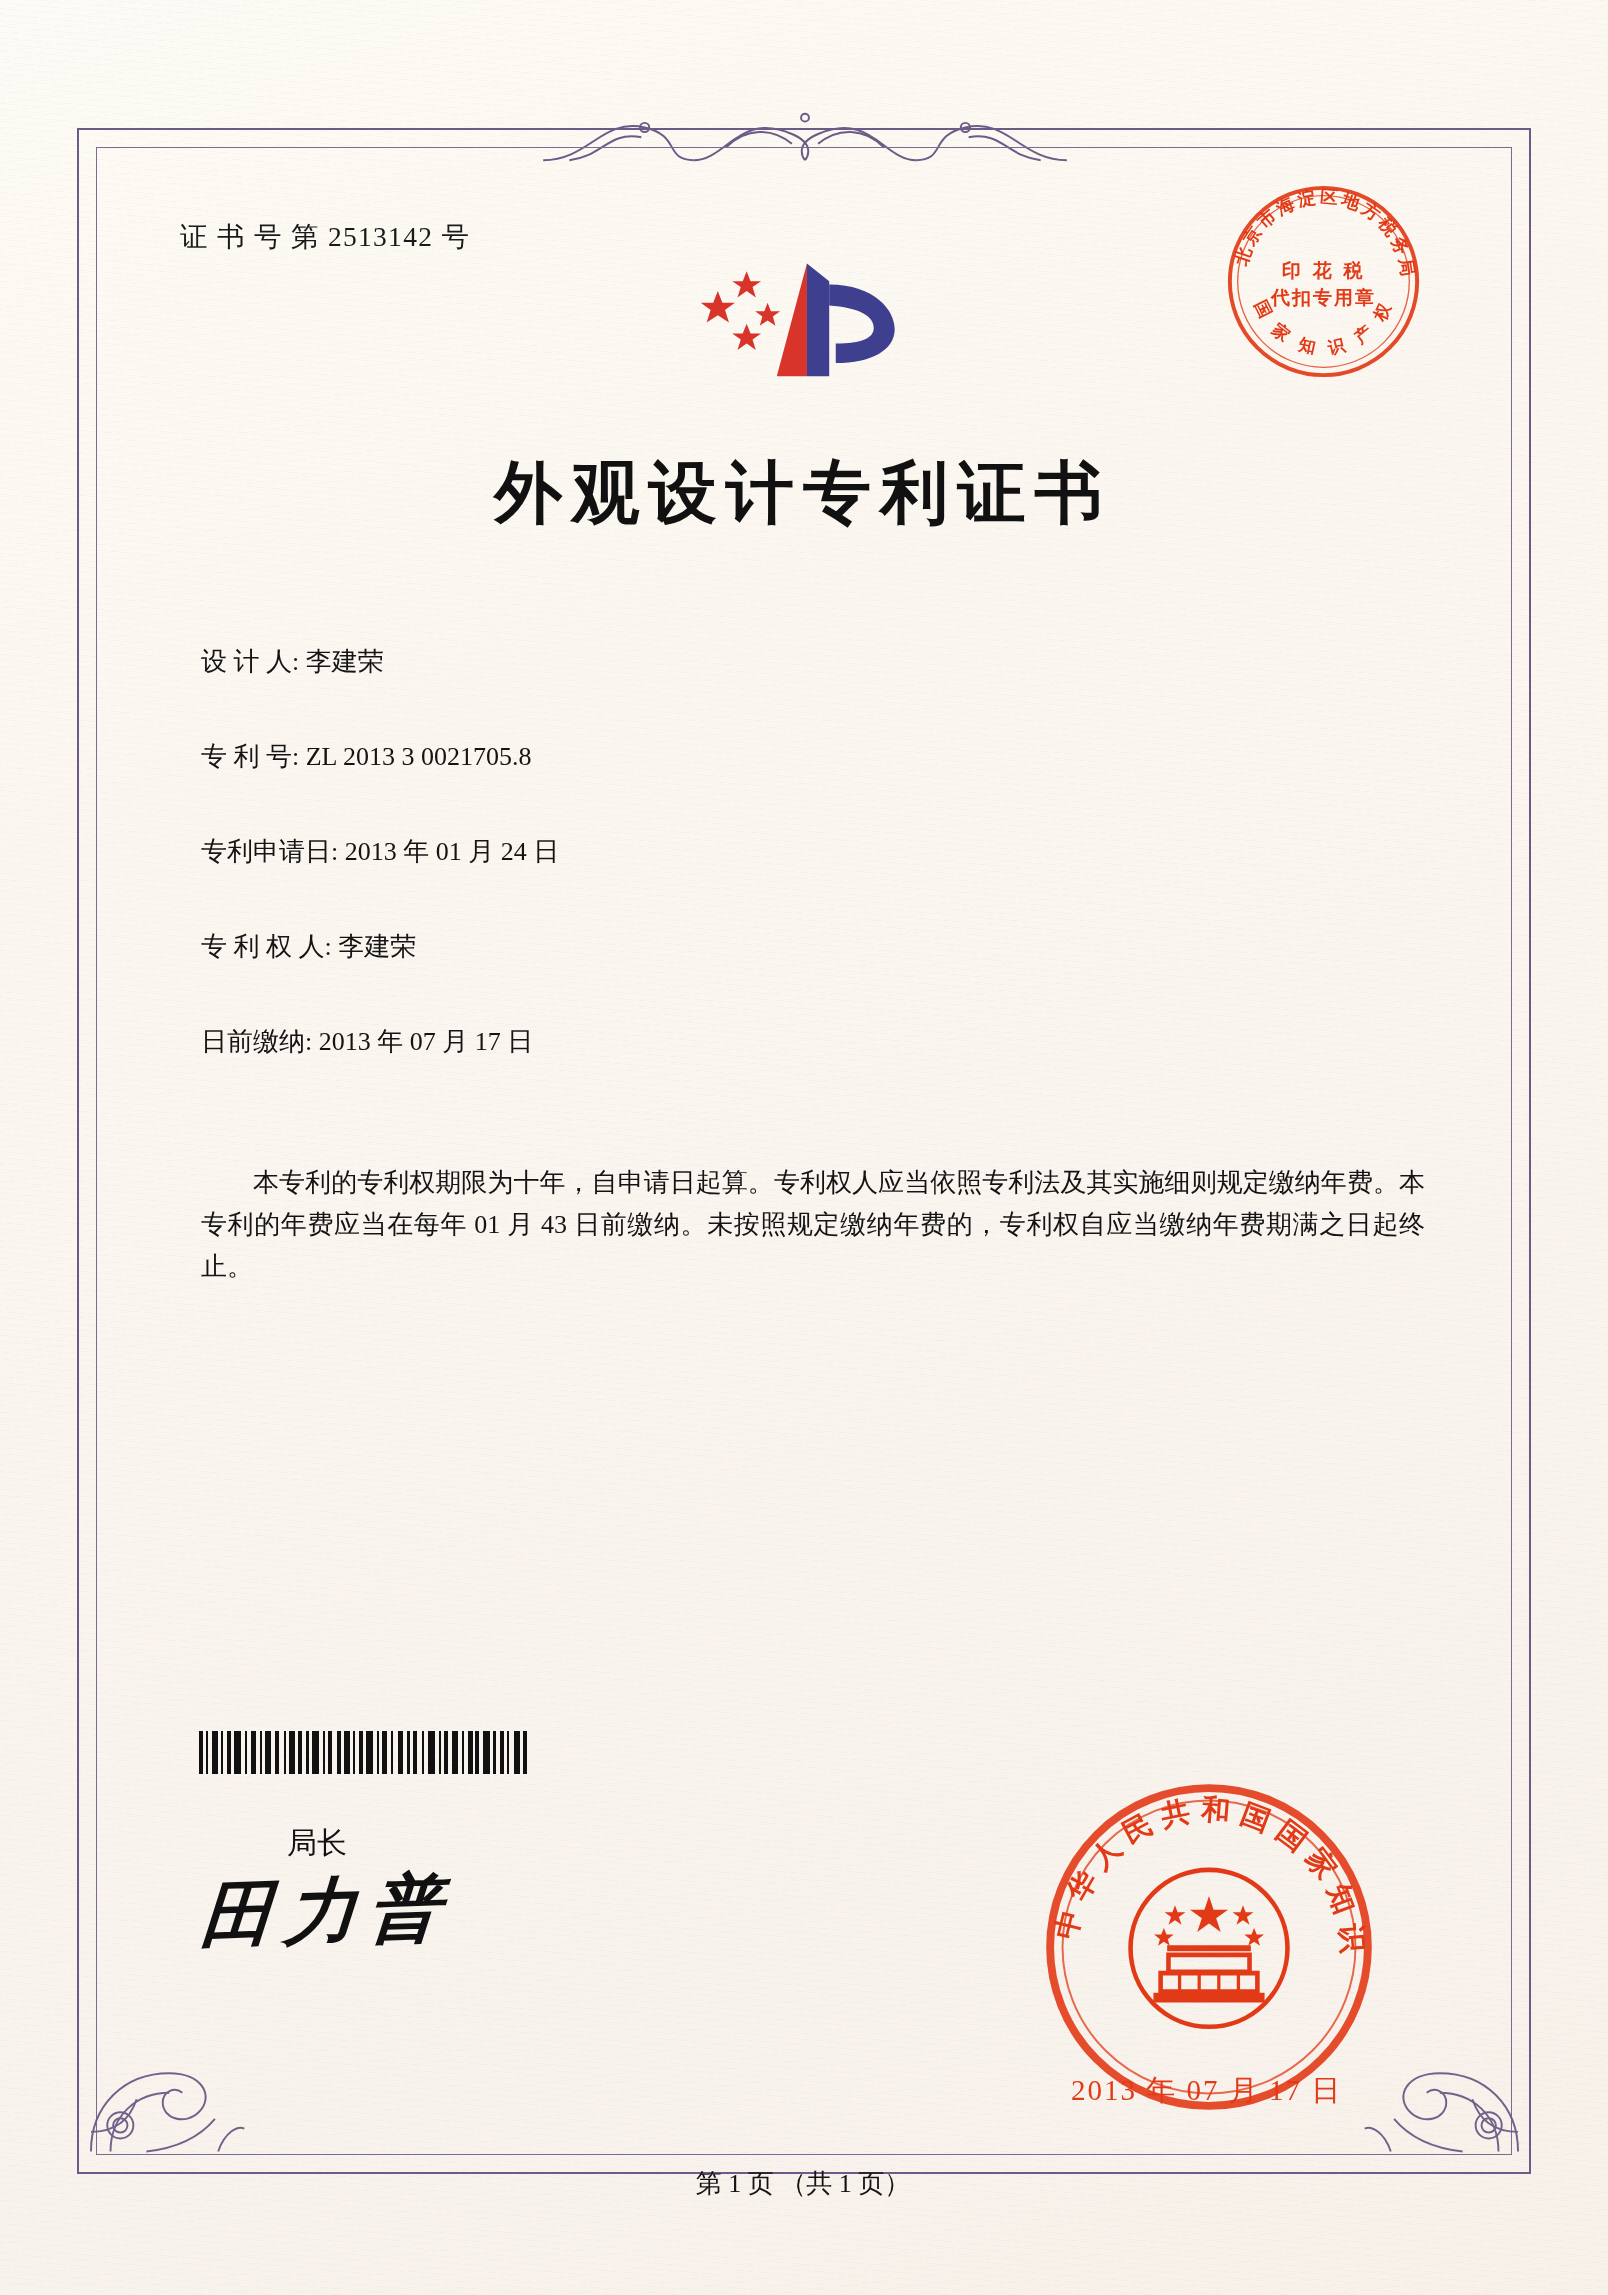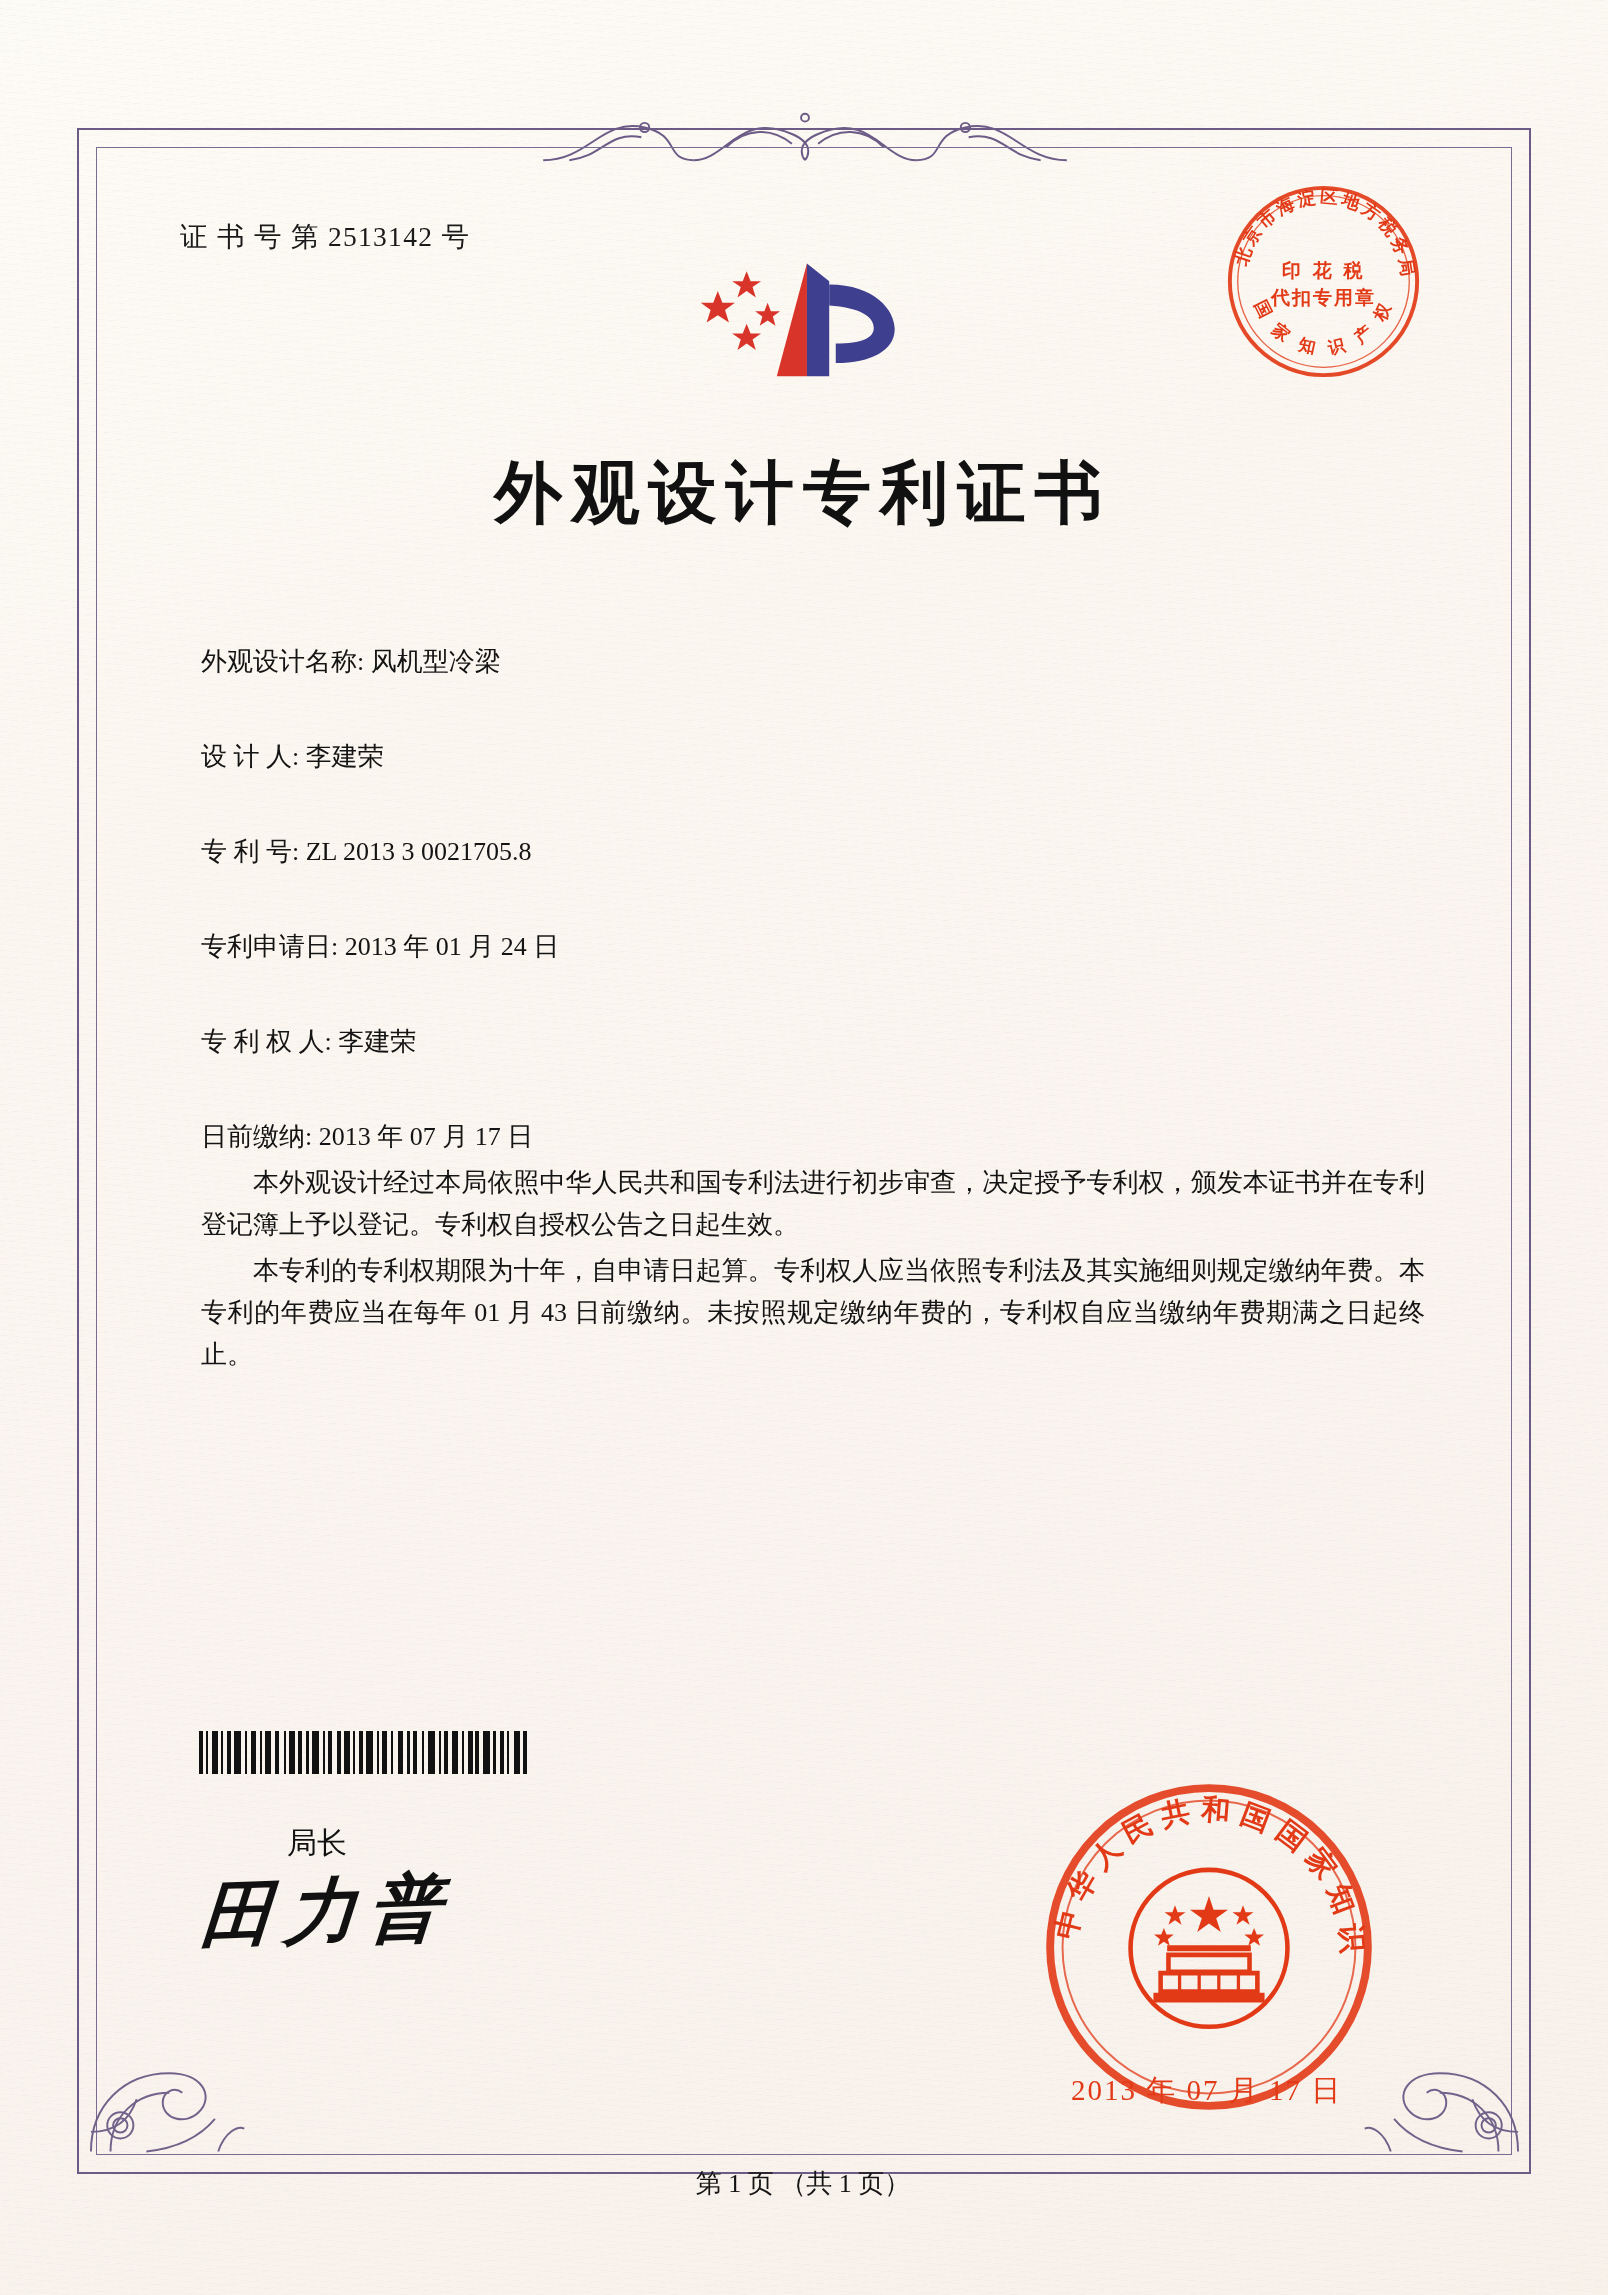--- a/index.html
+++ b/index.html
@@ -289,24 +289,20 @@
         <textPath href="#taxBot" startOffset="10%">国 家 知 识 产 权 局</textPath>
       </text>
       <text x="155" y="148" text-anchor="middle" font-family="'DejaVu Sans', sans-serif" font-size="29" fill="#e23a17" font-weight="bold" letter-spacing="4">印 花 税</text>
       <text x="155" y="190" text-anchor="middle" font-family="'DejaVu Sans', sans-serif" font-size="29" fill="#e23a17" font-weight="bold" letter-spacing="3">代扣专用章</text>
     </svg>
 
     <div class="title">外观设计专利证书</div>
 
     <div class="fields">
       <div class="field">
-        <span class="lbl">外观设计名称:</span>
-        <span class="val">风机型冷梁</span>
-      </div>
-      <div class="field">
         <span class="lbl">设    计    人:</span>
         <span class="val">李建荣</span>
       </div>
       <div class="field">
         <span class="lbl">专    利    号:</span>
         <span class="val mono-val">ZL 2013 3 0021705.8</span>
       </div>
       <div class="field">
         <span class="lbl">专利申请日:</span>
         <span class="val">2013 年 01 月 24 日</span>
@@ -315,21 +311,20 @@
         <span class="lbl">专 利 权 人:</span>
         <span class="val">李建荣</span>
       </div>
       <div class="field">
         <span class="lbl">日前缴纳:</span>
         <span class="val">2013 年 07 月 17 日</span>
       </div>
     </div>
 
     <div class="paragraphs">
-      <p>本外观设计经过本局依照中华人民共和国专利法进行初步审查，决定授予专利权，颁发本证书并在专利登记簿上予以登记。专利权自授权公告之日起生效。</p>
       <p>本专利的专利权期限为十年，自申请日起算。专利权人应当依照专利法及其实施细则规定缴纳年费。本专利的年费应当在每年 01 月 43 日前缴纳。未按照规定缴纳年费的，专利权自应当缴纳年费期满之日起终止。</p>
     </div>
 
     <div class="barcode">
       <i style="width:3.9px"></i>
         <i style="width:3.3px;background:transparent"></i>
       <i style="width:2px"></i>
         <i style="width:3.9px;background:transparent"></i>
       <i style="width:5.9px"></i>
         <i style="width:2.6px;background:transparent"></i>

